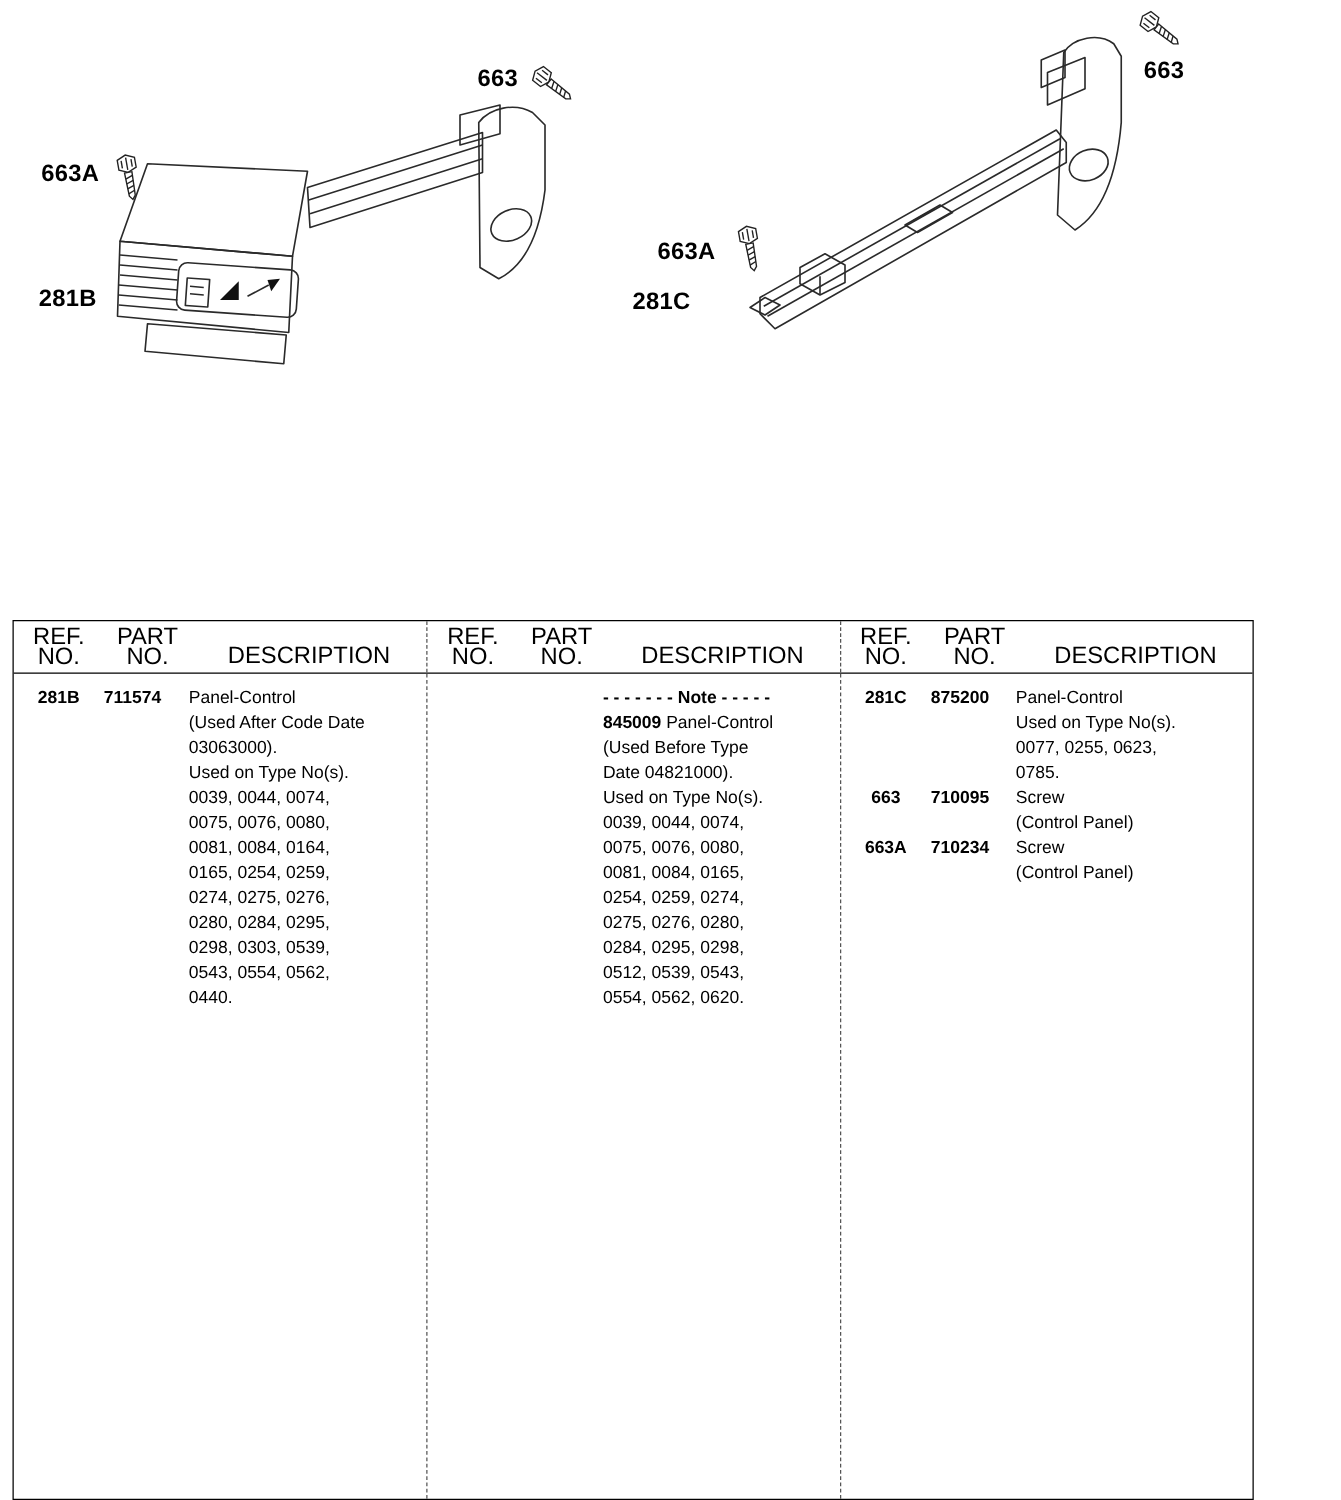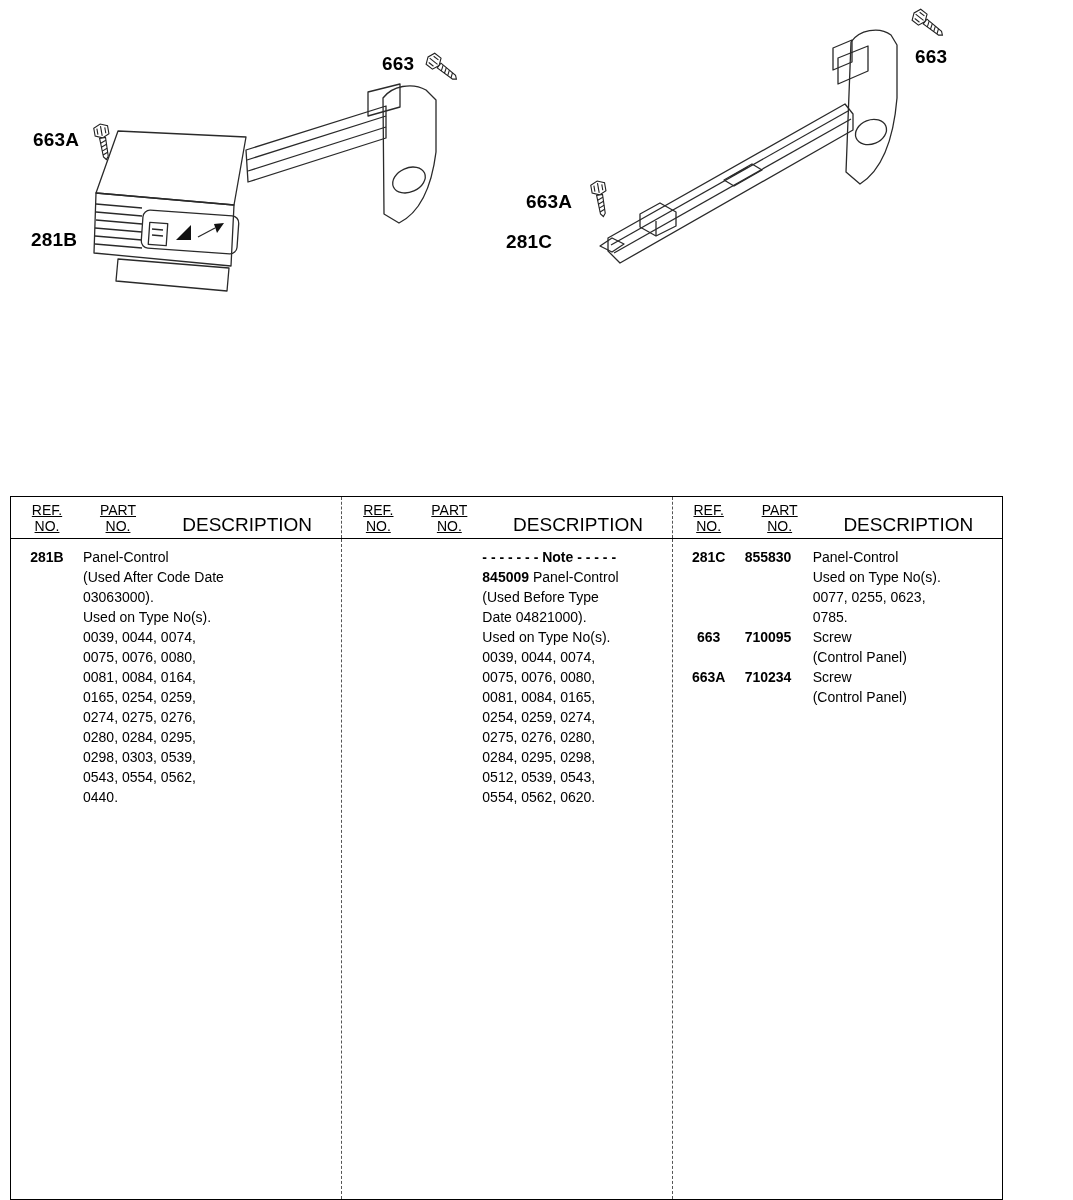--- a/index.html
+++ b/index.html
@@ -10,21 +10,21 @@
   .diagram{position:absolute;left:0;top:0;width:1073px;height:495px;}
   .diagram svg{position:absolute;left:0;top:0;}
   .dlabel{position:absolute;font-weight:bold;font-size:19px;letter-spacing:.2px;}
 
   
   .parts-table{position:absolute;left:10px;top:496px;width:991px;bottom:0;
     border:1.6px solid #000;display:flex;flex-direction:column;background:#fff;}
   .thead{display:grid;grid-template-columns:1fr 1fr 1fr;border-bottom:1.6px solid #000;}
   .hcol{display:grid;grid-template-columns:56px 70px 1fr;column-gap:8px;padding:5px 8px 4px 8px;}
   .hcol + .hcol{border-left:1.3px dashed #555;}
-  .h2{font-size:14px;line-height:16px;text-align:center;text-decoration:underline;}
+  .h2{font-size:19px;line-height:16px;text-align:center;}
   .h-desc{font-size:19px;line-height:16px;text-align:center;align-self:end;padding-bottom:1px;}
   .tbody{flex:1;display:grid;grid-template-columns:1fr 1fr 1fr;}
   .bcol{padding-top:8px;overflow:hidden;}
   .bcol + .bcol{border-left:1.3px dashed #555;}
   .block{display:grid;grid-template-columns:56px 60px 1fr;column-gap:8px;padding:0 8px;
     font-size:14px;line-height:20px;}
   .ref{font-weight:bold;text-align:center;}
   .part{font-weight:bold;}
   .desc .line{white-space:nowrap;}
   .b{font-weight:bold;}
@@ -152,20 +152,21 @@
           <div>PART</div>
             <div>NO.</div>
         </div>
         <div class="h-desc">DESCRIPTION</div>
       </div>
     </div>
     <div class="tbody" id="tbody">
         <div class="bcol">
           <div class="block">
             <div class="ref">281B</div>
+            <div class="part">711574</div>
             <div class="desc">
               <div class="line">Panel-Control</div>
               <div class="line">(Used After Code Date</div>
               <div class="line">03063000).</div>
               <div class="line">Used on Type No(s).</div>
               <div class="line">0039, 0044, 0074,</div>
               <div class="line">0075, 0076, 0080,</div>
               <div class="line">0081, 0084, 0164,</div>
               <div class="line">0165, 0254, 0259,</div>
               <div class="line">0274, 0275, 0276,</div>
@@ -193,21 +194,21 @@
               <div class="line">0275, 0276, 0280,</div>
               <div class="line">0284, 0295, 0298,</div>
               <div class="line">0512, 0539, 0543,</div>
               <div class="line">0554, 0562, 0620.</div>
             </div>
           </div>
         </div>
         <div class="bcol">
           <div class="block">
             <div class="ref">281C</div>
-            <div class="part">855830</div>
+            <div class="part">875200</div>
             <div class="desc">
               <div class="line">Panel-Control</div>
               <div class="line">Used on Type No(s).</div>
               <div class="line">0077, 0255, 0623,</div>
               <div class="line">0785.</div>
             </div>
           </div>
           <div class="block">
             <div class="ref">663</div>
             <div class="part">710095</div>

